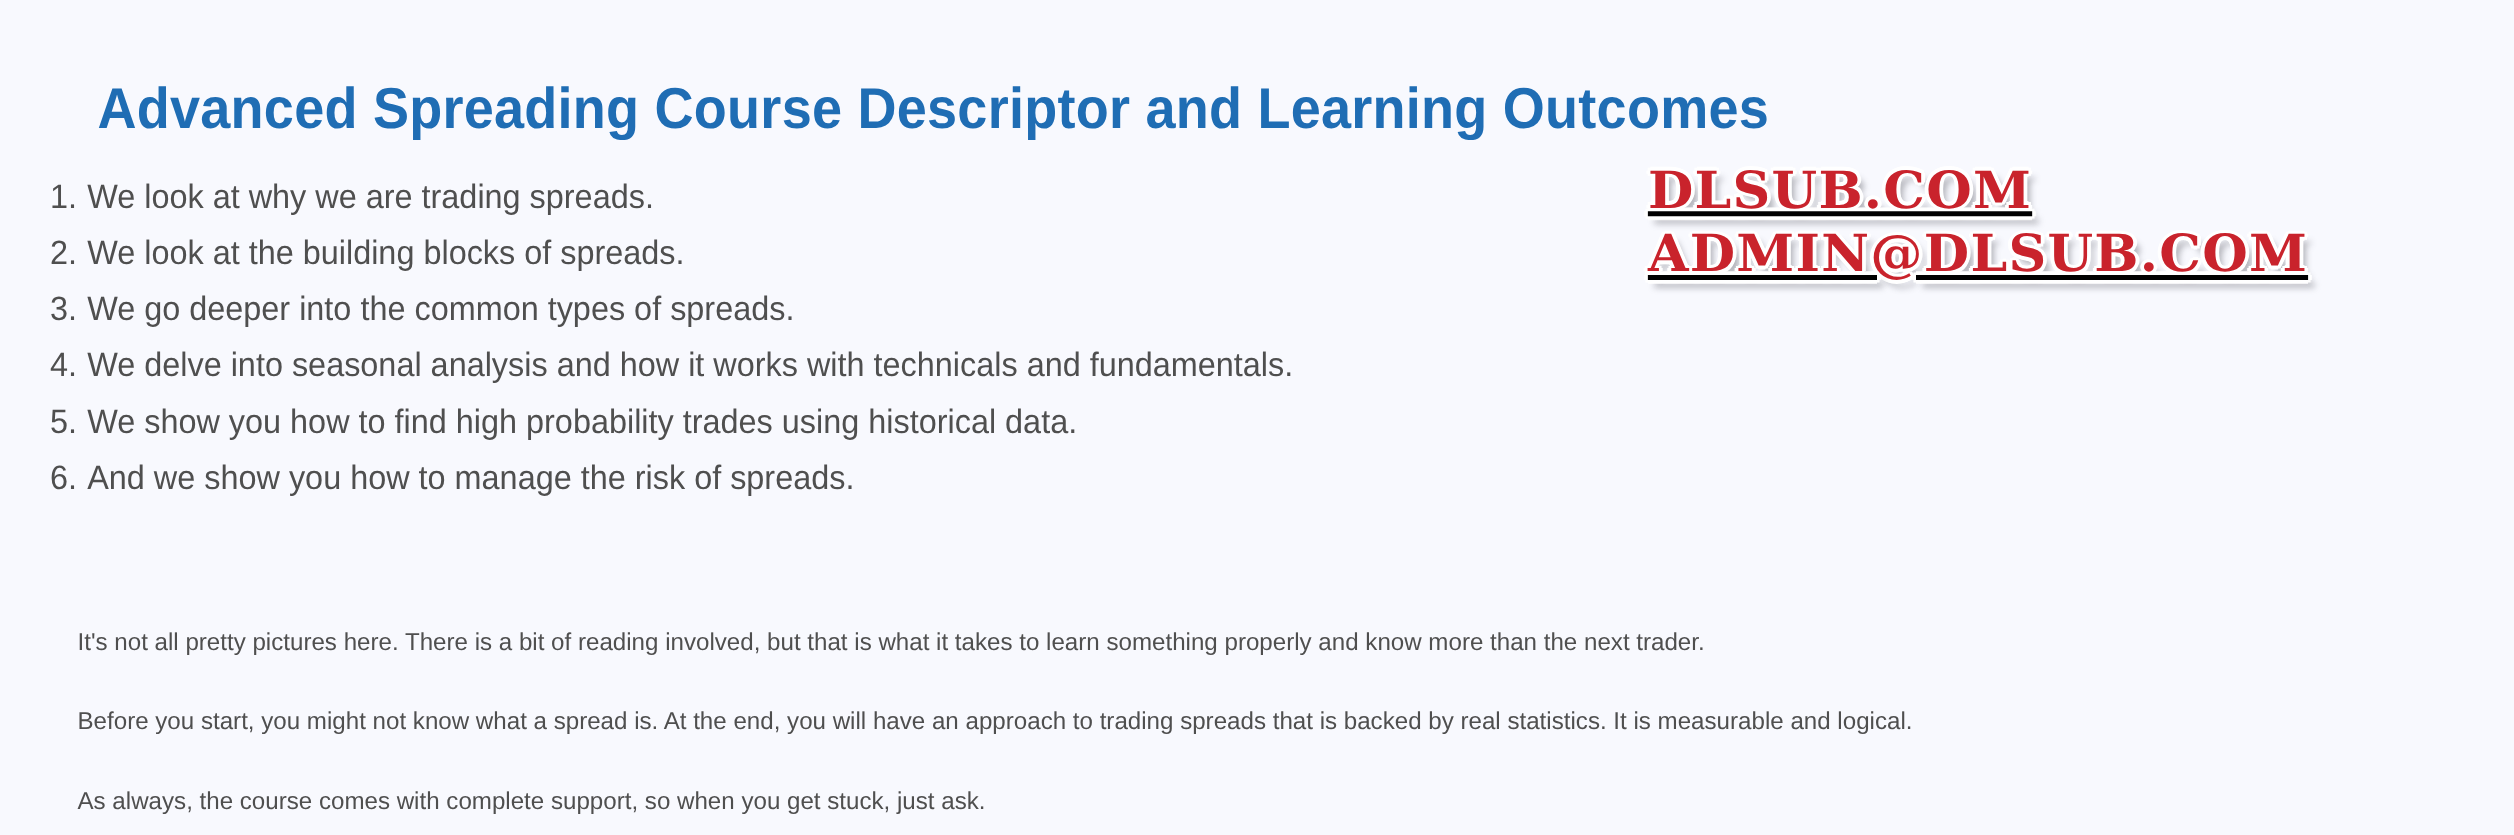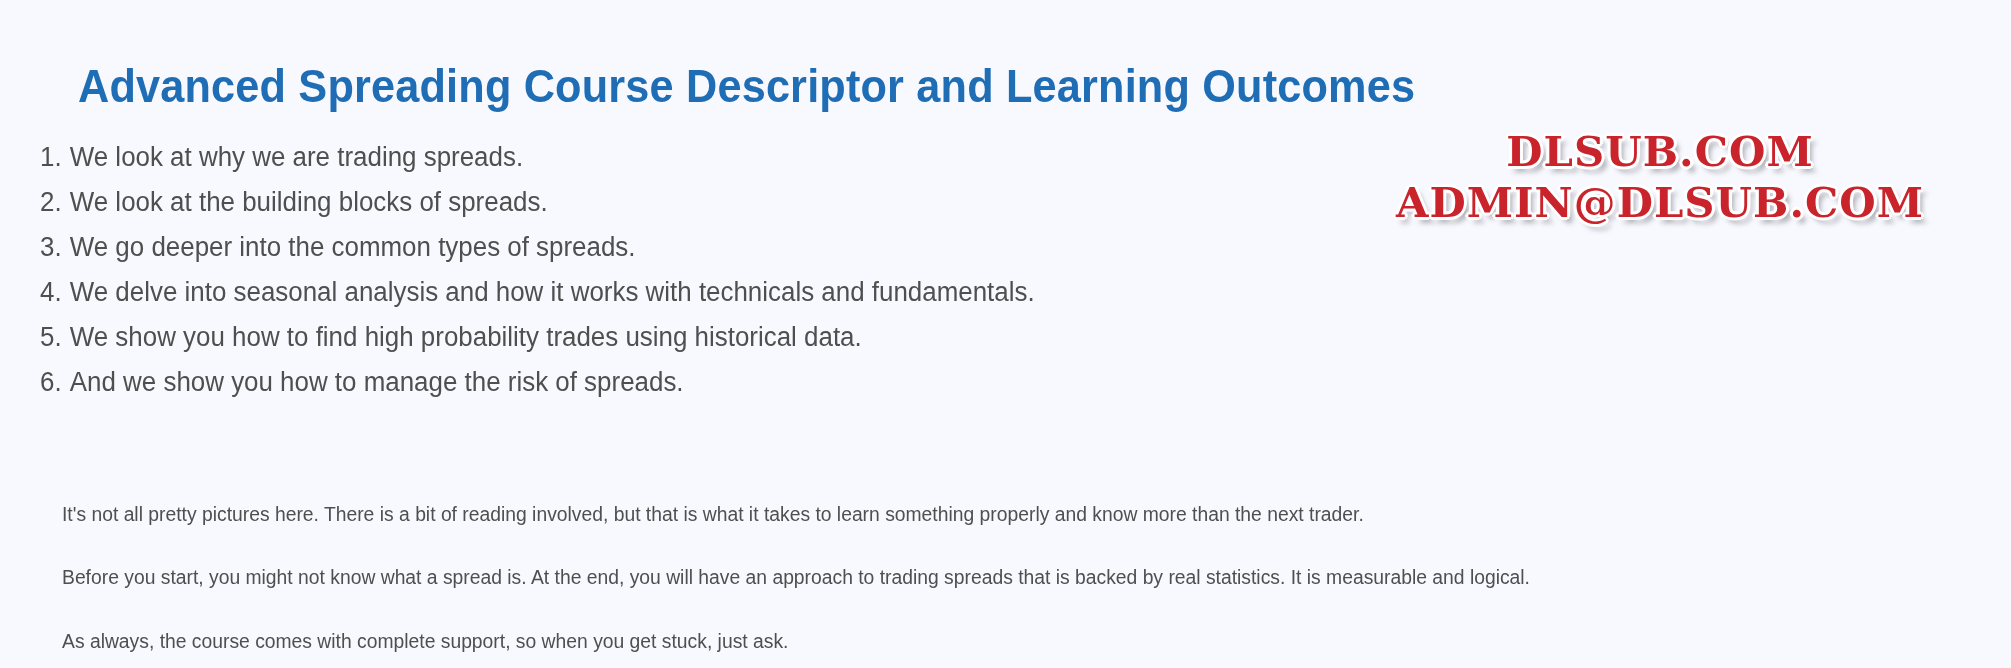--- a/index.html
+++ b/index.html
@@ -86,23 +86,23 @@
     transform: scaleX(0.99);
     transform-origin: left center;
   }
 
   
   .watermark {
     position: absolute;
     left: 1325px;
     top: 132px;
     width: 670px;
-    text-align: center;
     pointer-events: none;
     user-select: none;
+    text-decoration: underline;
   }
   .wm-line {
     font-family: "DejaVu Serif", "Liberation Serif", serif;
     font-weight: bold;
     color: #c9232c;
     letter-spacing: 1px;
     line-height: 1.0;
     text-shadow:
       -2px -2px 0 #ffffff,
        2px -2px 0 #ffffff,

